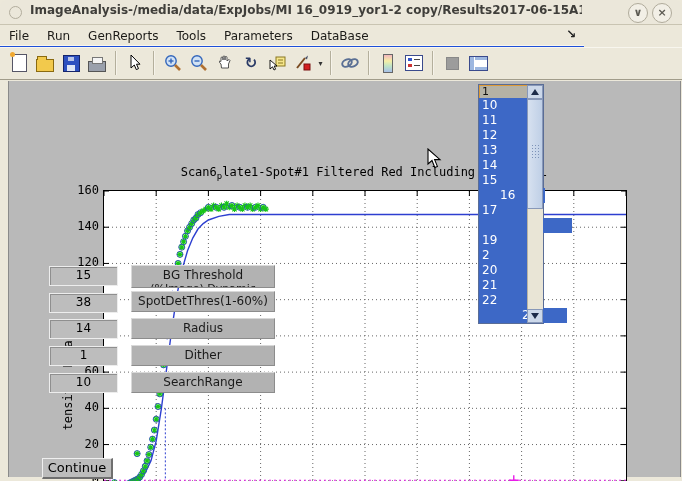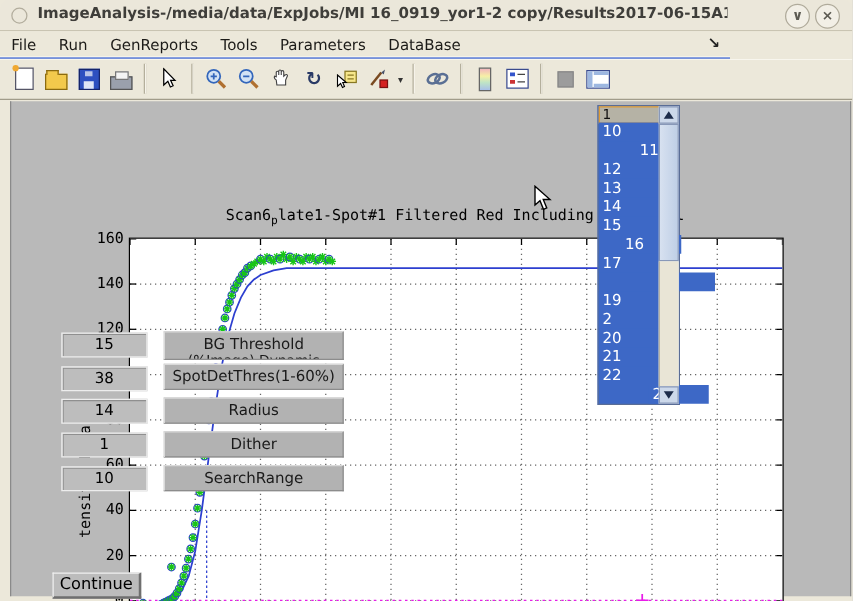--- a/index.html
+++ b/index.html
@@ -8,21 +8,21 @@
   #titlebar{position:absolute;left:0;top:0;width:682px;height:24px;background:#ebe7da;
     border-bottom:1px solid #c9c4b2;border-radius:7px 7px 0 0;}
   #win-icon{position:absolute;left:9px;top:6px;width:11px;height:11px;border:1px solid #b2ad9d;border-radius:50%;}
   #win-title{position:absolute;left:30px;right:100px;top:3px;text-align:center;font-size:12px;font-weight:bold;color:#3f3e3a;white-space:nowrap;overflow:hidden;}
   .winbtn{position:absolute;top:3px;width:18px;height:18px;border:1px solid #b0ab9b;border-radius:50%;
     background:#f2efe6;color:#5c5a52;font-size:11px;line-height:17px;text-align:center;font-weight:bold;}
   #btn-shade{right:34px;}
   #btn-close{right:10px;}
   
   #menubar{position:absolute;left:0;top:25px;width:584px;height:21px;background:#ece8da;
-    border-bottom:1px solid #1d4ed8;box-shadow:inset 0 -1px 0 #f8f6ee;}
+    border-bottom:5px solid #1d4ed8;box-shadow:inset 0 -1px 0 #f8f6ee;}
   .menu-item{display:inline-block;padding:3px 9px 0 9px;font-size:12px;color:#1c1b18;cursor:default;}
   #menu-overflow{position:absolute;right:8px;top:2px;font-size:12px;font-weight:bold;color:#222;}
   
   #toolbar{position:absolute;left:0;top:47px;width:682px;height:33px;background:#ece8da;
     border-bottom:1px solid #a19c8a;box-shadow:inset 0 1px 0 #f8f6ee;display:flex;align-items:center;padding-left:6px;box-sizing:border-box;}
   .tbtn{width:24px;height:24px;display:flex;align-items:center;justify-content:center;margin:0 1px;}
   .tsep{width:1px;height:24px;background:#b4af9c;border-right:1px solid #f6f3ea;margin:0 5px;}
   .tarrow{width:9px;height:24px;display:flex;align-items:center;justify-content:center;font-size:8px;color:#333;}
   
   #figure{position:absolute;left:8px;top:81px;width:671px;height:396px;background:#b9b9b9;
@@ -445,21 +445,21 @@
           <div>SearchRange</div>
         </div>
       </div>
     <div id="continue-btn">Continue</div>
   </div>
 
   <div id="list-popup">
     <div id="list-top-item">1</div>
     <div id="list-items">
         <div class="list-item" style="top: 13px;">10</div>
-        <div class="list-item" style="top: 28px; text-align: right;">11</div>
+        <div class="list-item" style="top: 28px;">11</div>
         <div class="list-item" style="top: 43px;">12</div>
         <div class="list-item" style="top: 58px;">13</div>
         <div class="list-item" style="top: 73px;">14</div>
         <div class="list-item" style="top: 88px;">15</div>
         <div class="list-item" style="top: 103px; margin-left: 18px;">16</div>
         <div class="list-item" style="top: 118px;">17</div>
         <div class="list-item" style="top: 133px; margin-left: 45px;">18</div>
         <div class="list-item" style="top: 148px;">19</div>
         <div class="list-item" style="top: 163px;">2</div>
         <div class="list-item" style="top: 178px;">20</div>

